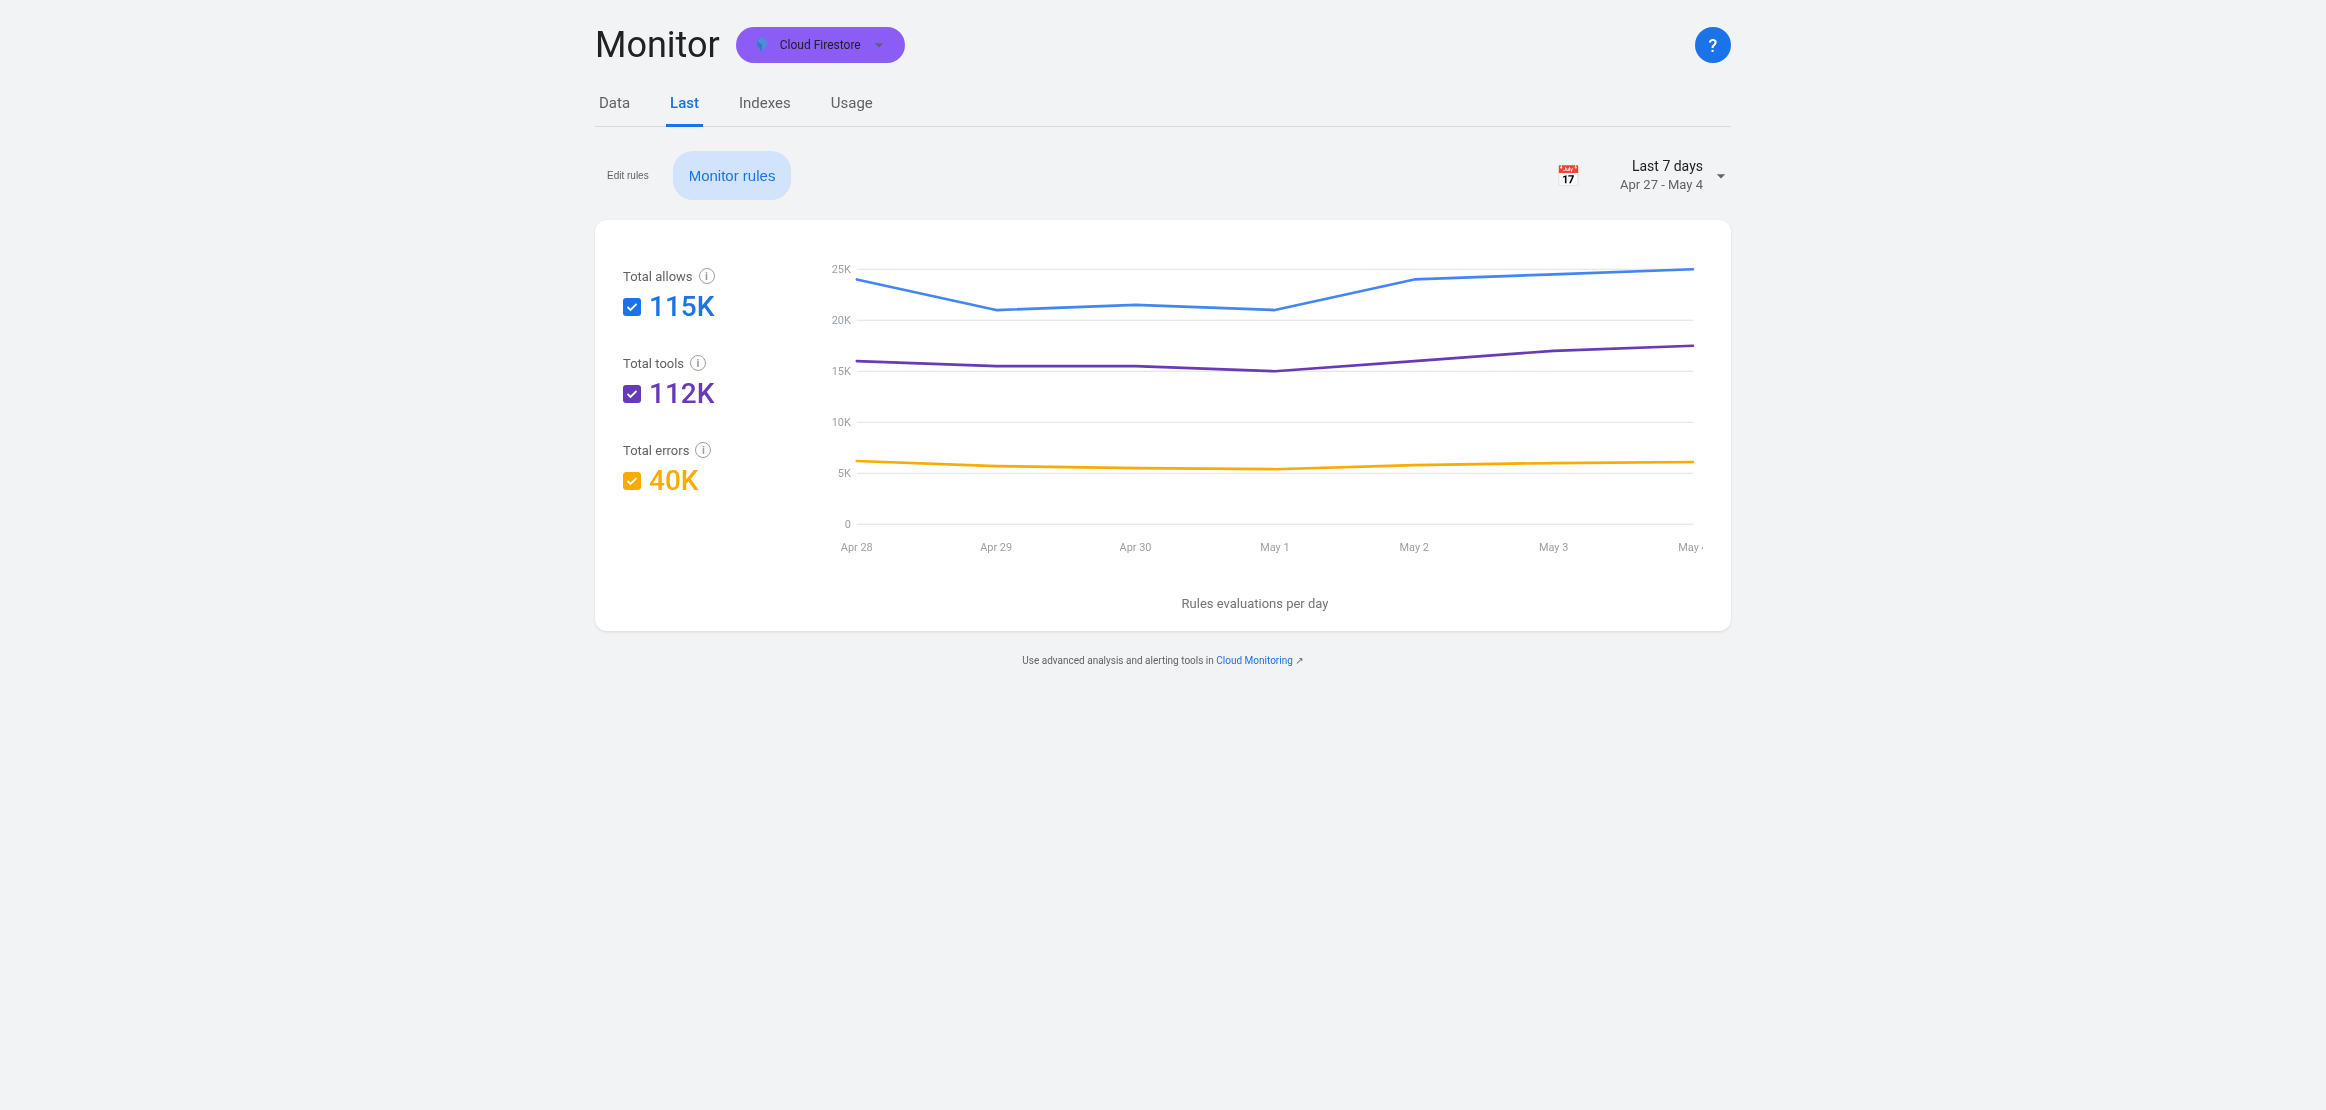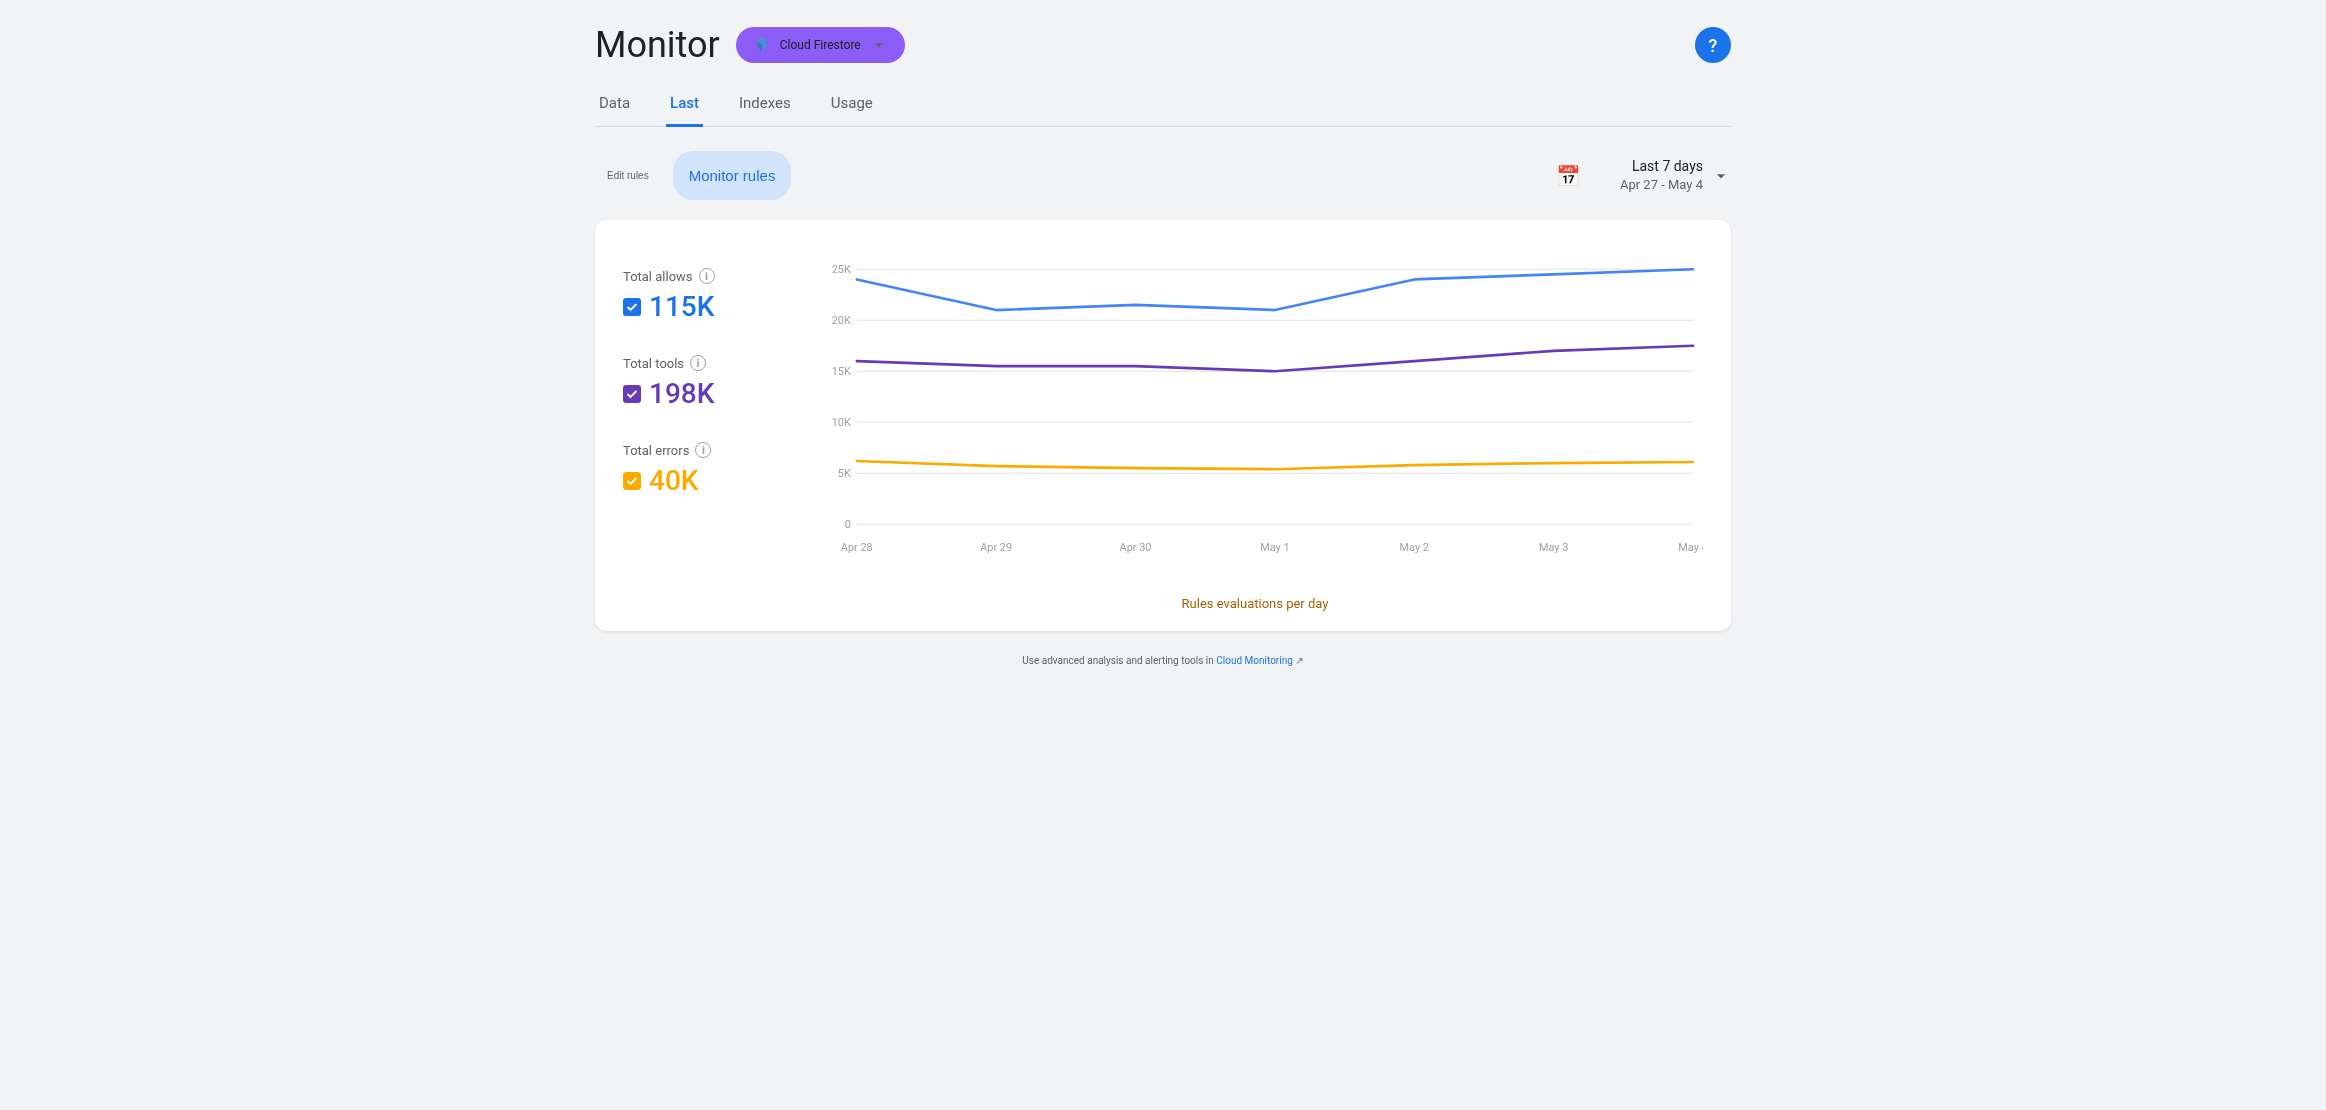--- a/index.html
+++ b/index.html
@@ -201,21 +201,21 @@
       flex: 1;
       position: relative;
     }
     .chart-svg-container {
       width: 100%;
       height: 340px;
     }
     .chart-x-label {
       text-align: center;
       font-size: 13px;
-      color: #a16207;
+      color: #737373;
       margin-top: 8px;
     }
     .footer-note {
       text-align: center;
       font-size: 10px;
       color: #5f6368;
       padding: 8px 0;
     }
     .footer-note a {
       color: #1a73e8;
@@ -294,21 +294,21 @@
           <div class="legend-label">
             <span>Total tools</span>
             <div class="info-icon">i</div>
           </div>
           <div class="legend-value-row">
             <div class="checkbox purple">
               <svg viewBox="0 0 12 12" fill="white">
                   <path d="M1.5 6l3 3 6-6" stroke="white" stroke-width="1.8" fill="none"></path>
                 </svg>
             </div>
-            <span class="legend-number purple">198K</span>
+            <span class="legend-number purple">112K</span>
           </div>
         </div>
 
         <div class="legend-item">
           <div class="legend-label">
             <span>Total errors</span>
             <div class="info-icon">i</div>
           </div>
           <div class="legend-value-row">
             <div class="checkbox yellow">

